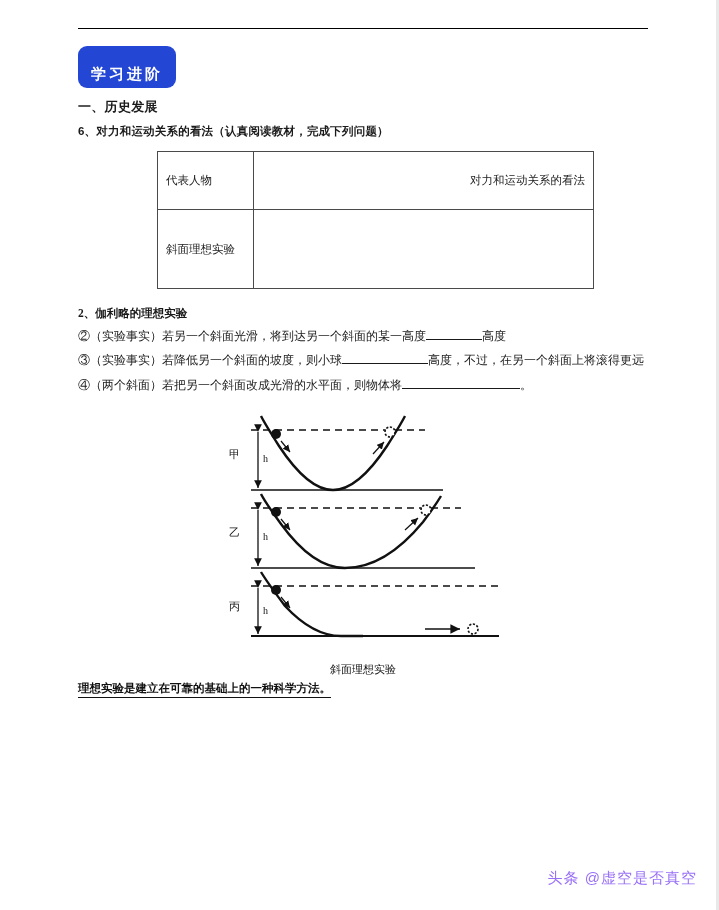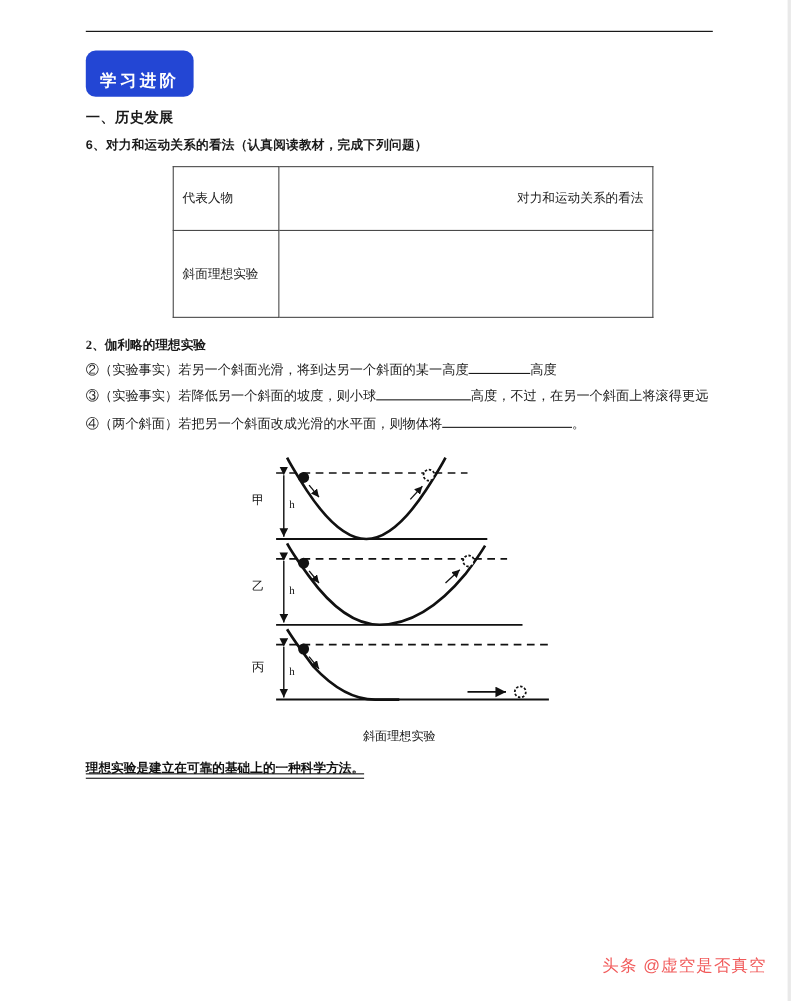--- a/index.html
+++ b/index.html
@@ -126,38 +126,37 @@
   .figure svg { display: block; margin: 0 auto; }
   .fig-caption {
     text-align: center;
     font-size: 11px;
     font-family: "Liberation Sans", "DejaVu Sans", sans-serif;
     margin-top: 18px;
     color: #111;
   }
 
   .footer-note {
-    margin-top: 14px;
+    margin-top: 4px;
     font-family: "Liberation Sans", "DejaVu Sans", sans-serif;
     font-weight: bold;
     font-size: 11.5px;
     color: #111;
     display: inline-block;
     border-bottom: 1.4px solid #111;
     padding-bottom: 1px;
-    text-decoration: underline;
   }
 
   .watermark {
     position: absolute;
     right: 22px;
     bottom: 22px;
     font-family: "Liberation Sans", "DejaVu Sans", sans-serif;
     font-size: 15px;
-    color: #ef4444;
+    color: #8b5cf6;
     letter-spacing: 1px;
     opacity: 0.88;
   }
 </style>
 </head>
 <body>
 
 <div class="page">
 
   <div class="top-rule"></div>

